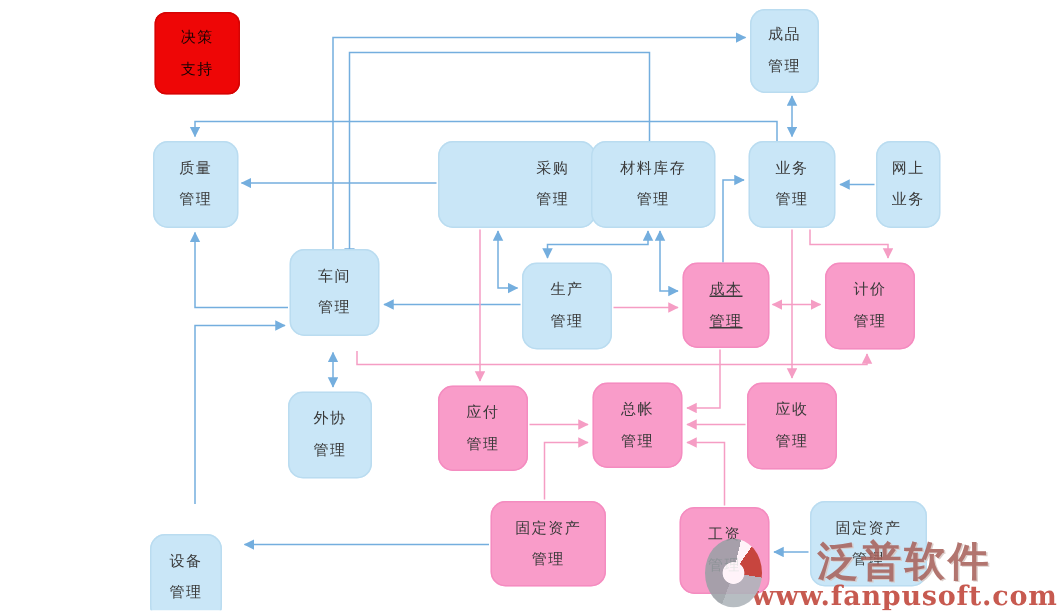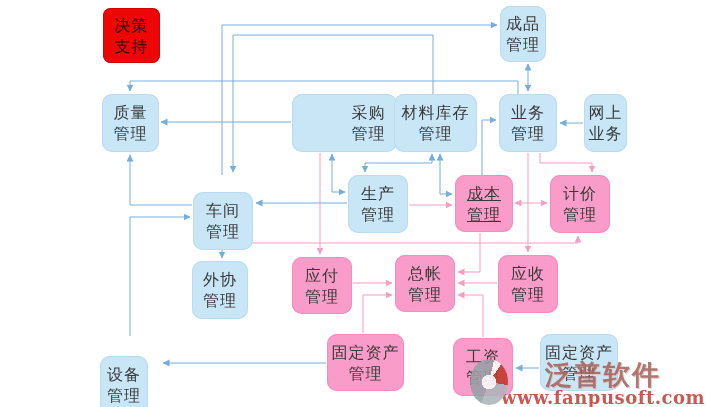--- a/index.html
+++ b/index.html
@@ -4,21 +4,21 @@
 <style>
   html,body{margin:0;padding:0;background:#fff;}
   .canvas{
     position:relative;width:707px;height:407px;background:#ffffff;overflow:hidden;
     font-family:"DejaVu Serif","Liberation Serif",serif;
   }
   #edge-layer{position:absolute;left:0;top:0;width:707px;height:407px;}
   #node-layer{position:absolute;left:0;top:0;width:707px;height:407px;pointer-events:none;}
   .node{
     position:absolute;border-radius:10px;display:flex;align-items:center;justify-content:center;
-    text-align:center;font-size:16px;line-height:21px;color:#3a3a3a;white-space:pre-line;
+    text-align:center;font-size:10px;line-height:21px;color:#3a3a3a;white-space:pre-line;
     letter-spacing:1px;
   }
   .node.blue{background:#c9e6f7;box-shadow:inset 0 0 0 1px #badcf0;}
   .node.pink{background:#f99cc9;box-shadow:inset 0 0 0 1px #f48cc0;}
   .node.red{background:#ee0606;color:#1a0505;border-radius:8px;box-shadow:inset 0 0 0 1px #d40404;}
   .watermark{
     position:absolute;right:2px;bottom:2px;display:flex;align-items:center;opacity:.88;
   }
   .wm-logo{
     width:38px;height:46px;border-radius:50%;margin-right:-7px;z-index:2;
@@ -83,21 +83,21 @@
       <div class="node blue" style="left: 102px; top: 94px; width: 57px; height: 58px;">质量
 管理</div>
       <div class="node blue" style="left: 292px; top: 94px; width: 57px; height: 58px; padding-left: 48px;">采购
 管理</div>
       <div class="node blue" style="left: 394px; top: 94px; width: 83px; height: 58px;">材料库存
 管理</div>
       <div class="node blue" style="left: 499px; top: 94px; width: 58px; height: 58px;">业务
 管理</div>
       <div class="node blue" style="left: 584px; top: 94px; width: 43px; height: 58px;">网上
 业务</div>
-      <div class="node blue" style="left: 193px; top: 192px; width: 60px; height: 58px; text-align: center;">车间
+      <div class="node blue" style="left: 193px; top: 166px; width: 60px; height: 58px; text-align: center;">车间
 管理</div>
       <div class="node blue" style="left: 348px; top: 175px; width: 60px; height: 58px;">生产
 管理</div>
       <div class="node pink" style="left: 455px; top: 175px; width: 58px; height: 57px; text-decoration: underline;">成本
 管理</div>
       <div class="node pink" style="left: 550px; top: 175px; width: 60px; height: 58px;">计价
 管理</div>
       <div class="node blue" style="left: 192px; top: 261px; width: 56px; height: 58px;">外协
 管理</div>
       <div class="node pink" style="left: 292px; top: 257px; width: 60px; height: 57px;">应付

